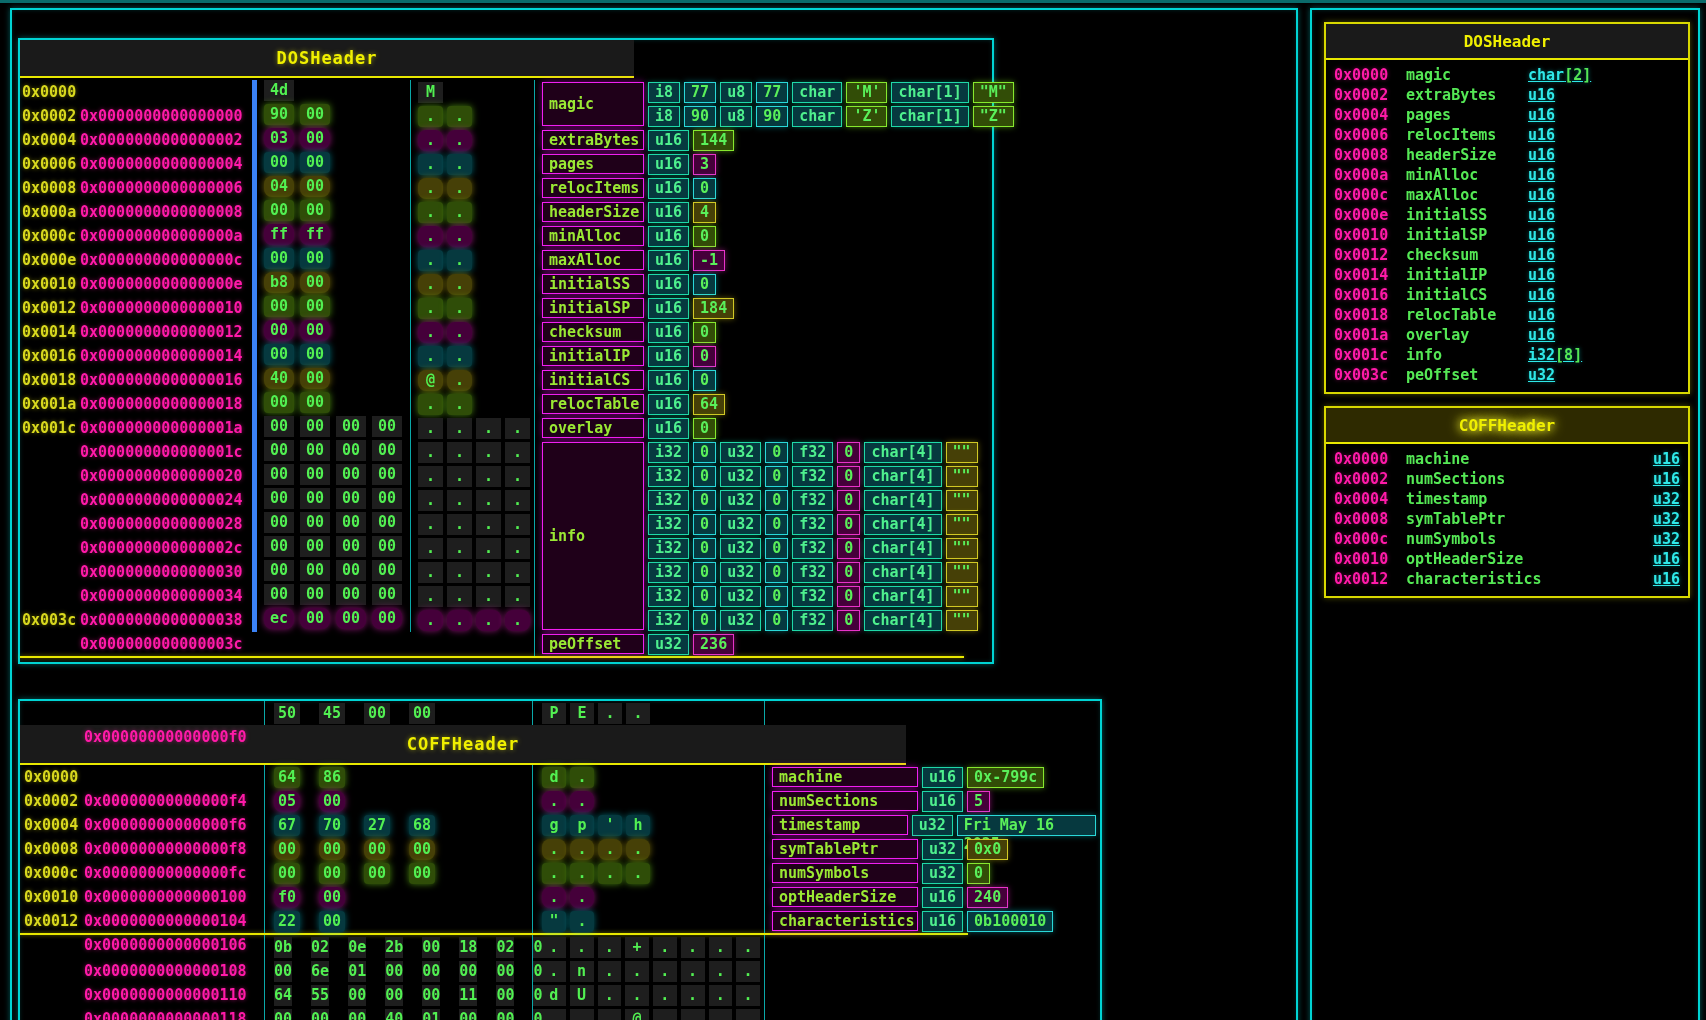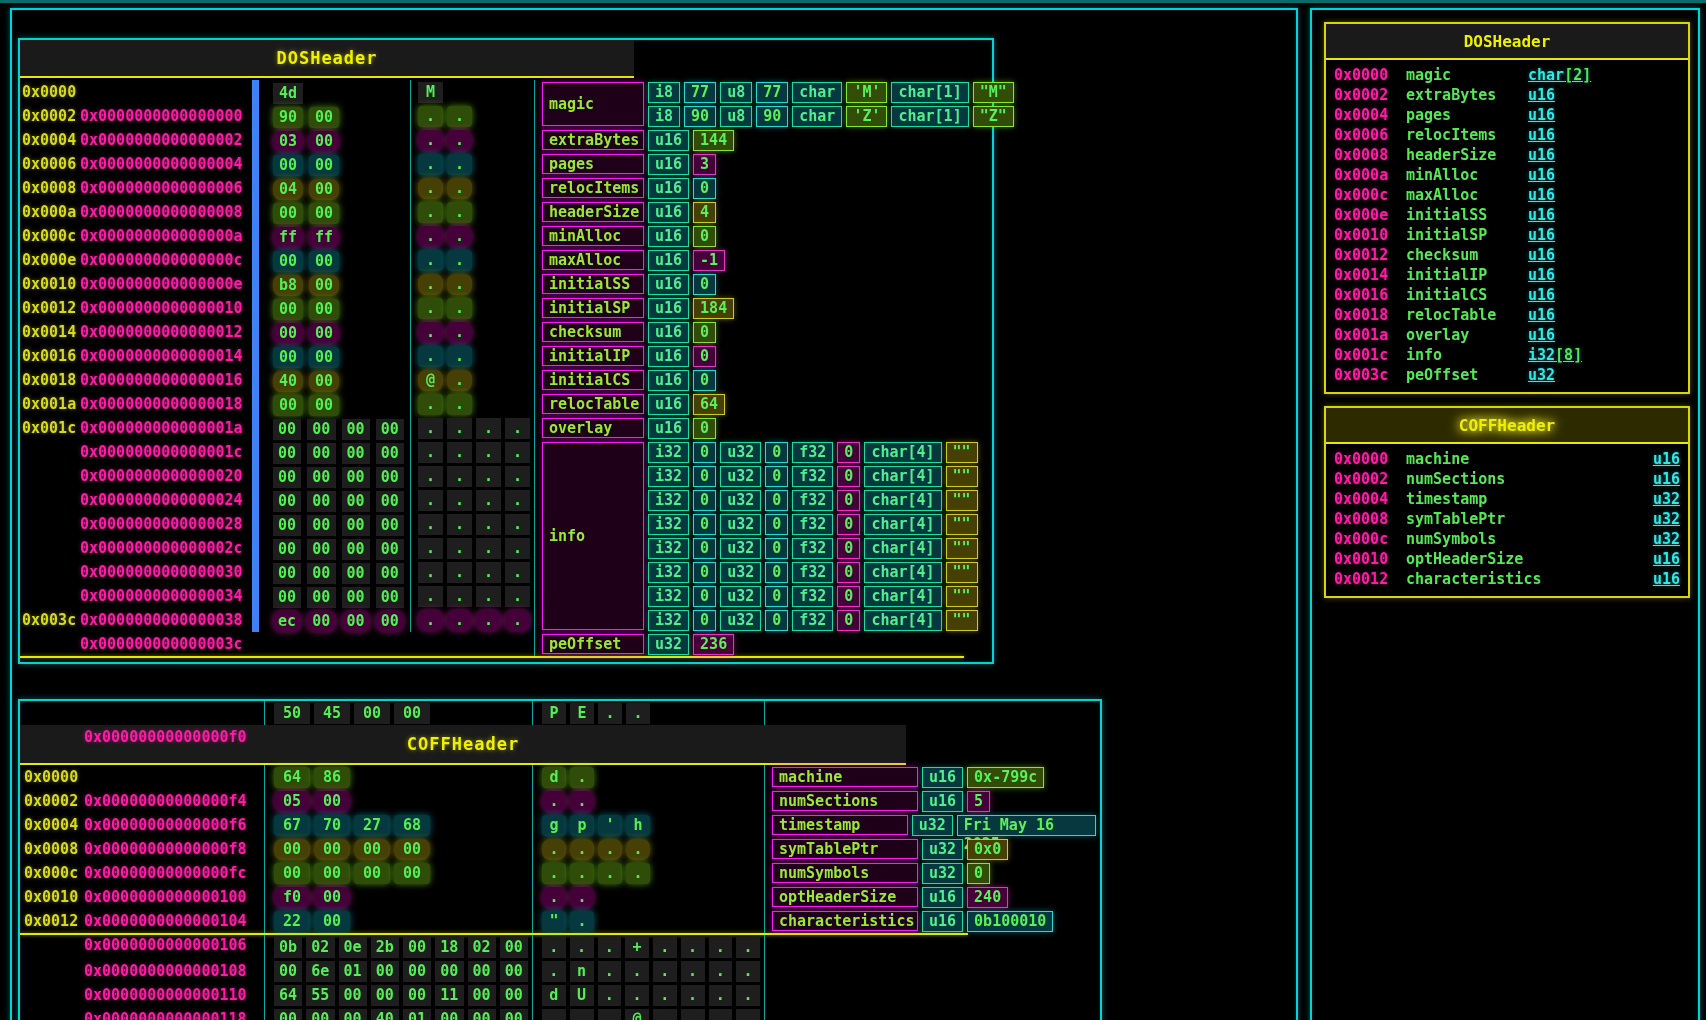--- a/index.html
+++ b/index.html
@@ -26,31 +26,31 @@
   #coff-title-bar { width:886px; height:40px; }
 
   .pbody { display:flex; position:relative; margin-top:2px; }
 
   
   .hexrow { height:24px; display:flex; align-items:center; }
   .so { color:#d8d81e; text-shadow:0 0 4px rgba(255,255,0,.4); }
   .lo { color:#ff1aa8; text-shadow:0 0 4px rgba(255,26,168,.5);margin-top:47px; }
   .dos .so { width:60px; padding-left:2px; }
   .dos .lo { width:172px; }
-  .dos .bytes { width:158px; border-left:7px solid #3b82f6; padding-left:14px; align-self:stretch; display:flex; align-items:flex-end; }
+  .dos .bytes { width:158px; border-left:5px solid #3b82f6; padding-left:7px; align-self:stretch; display:flex; align-items:flex-start; }
   .dos .ascii { width:124px; border-left:1px solid #0aa8a8; padding-left:7px; align-self:stretch; display:flex; align-items:center; }
   .coff .so { width:64px; padding-left:4px; }
   .coff .lo { width:180px; }
   .coff .bytes { width:268px; border-left:1px solid #0aa8a8; padding-left:9px; align-self:stretch; display:flex; align-items:center; }
   .coff .ascii { width:232px; border-left:1px solid #0aa8a8; padding-left:9px; align-self:stretch; display:flex; align-items:center; }
   .fieldarea { flex:1; border-left:1px solid #0aa8a8; padding-left:7px; align-self:stretch; display:flex; align-items:center; }
 
   .bcell { width:30px; height:21px; margin-right:6px; text-align:center; line-height:21px; color:#52f052; }
   .acell { width:25px; height:21px; margin-right:4px; text-align:center; line-height:21px; color:#52f052; }
-  .coff .bcell { width:36px; margin-right:4px; }
+  .coff .bcell { width:26px; margin-right:19px; }
   .coff .acell { width:24px; margin-right:4px; }
 
   .hl-none    { background:#1e1e1e; }
   .hl-green   { background:#2f4d08; box-shadow:0 0 7px rgba(140,255,30,.5);  border-radius:4px; }
   .hl-magenta { background:#45003a; box-shadow:0 0 7px rgba(255,40,210,.5);  border-radius:8px; }
   .hl-teal    { background:#06393f; box-shadow:0 0 7px rgba(0,210,230,.45);  border-radius:4px; }
   .hl-olive   { background:#464007; box-shadow:0 0 7px rgba(230,210,20,.45); border-radius:8px; }
 
   
   .fieldcol { flex:1; border-left:1px solid #0aa8a8; padding-left:7px; }

